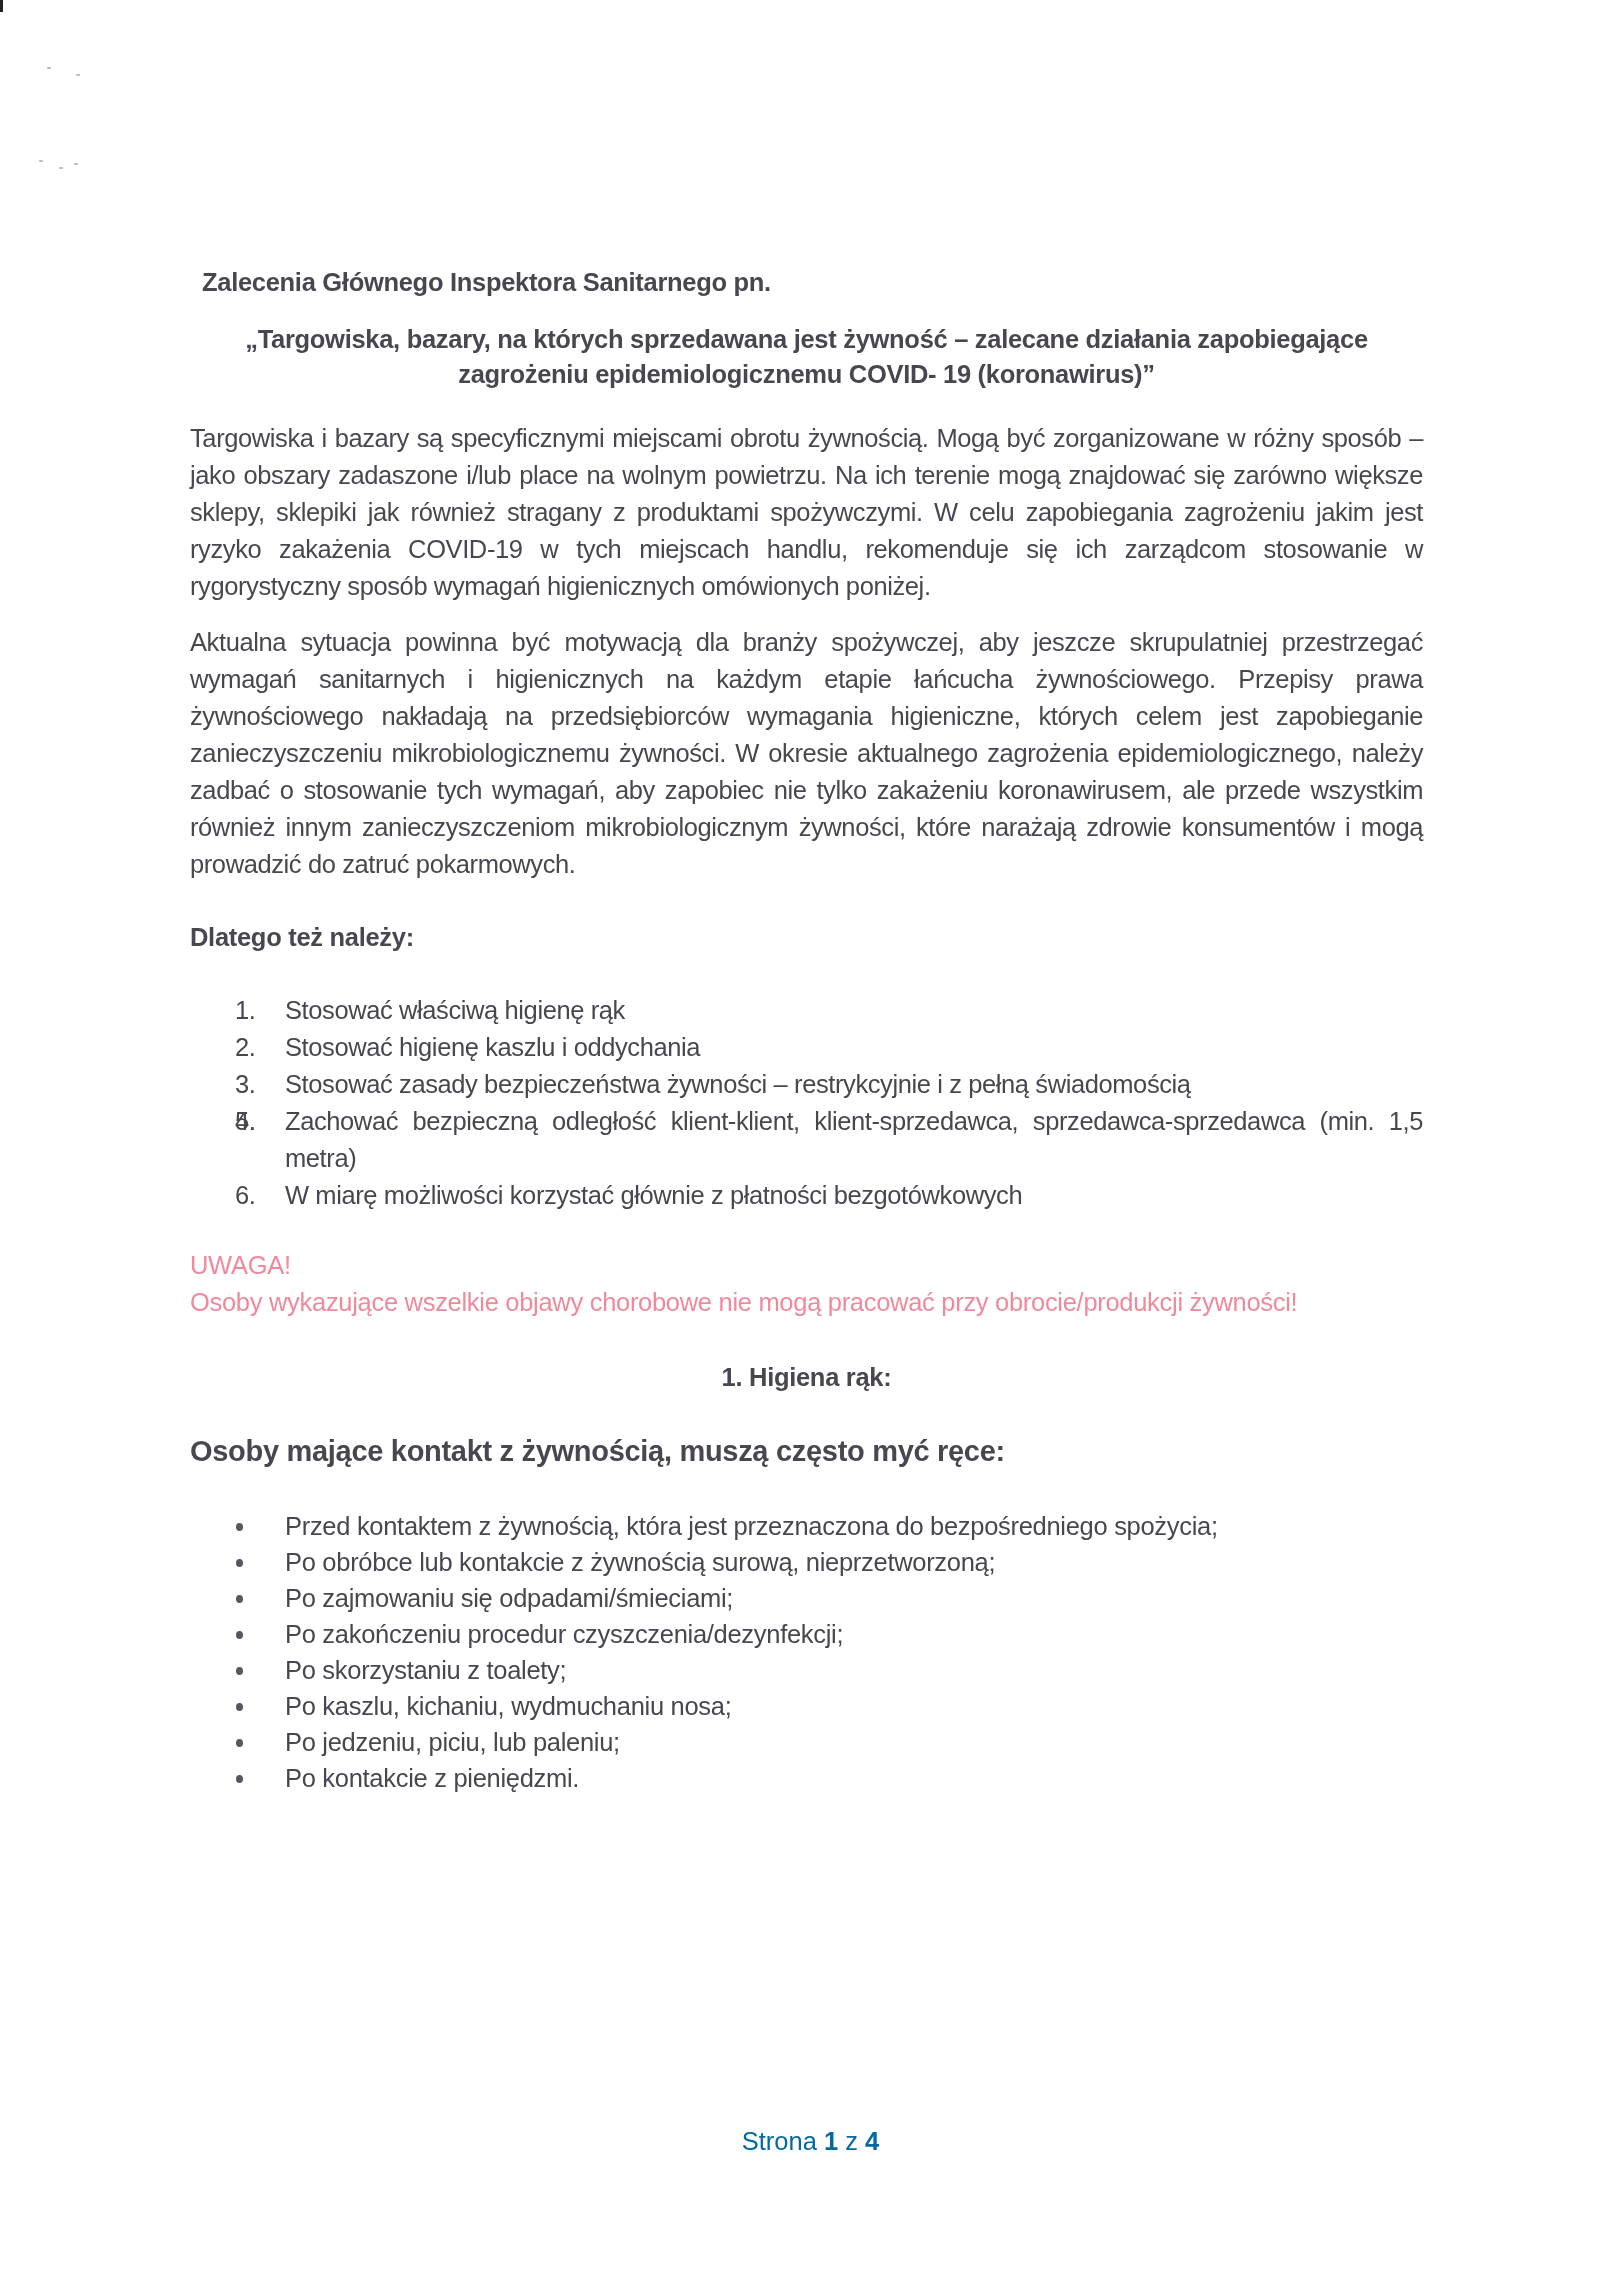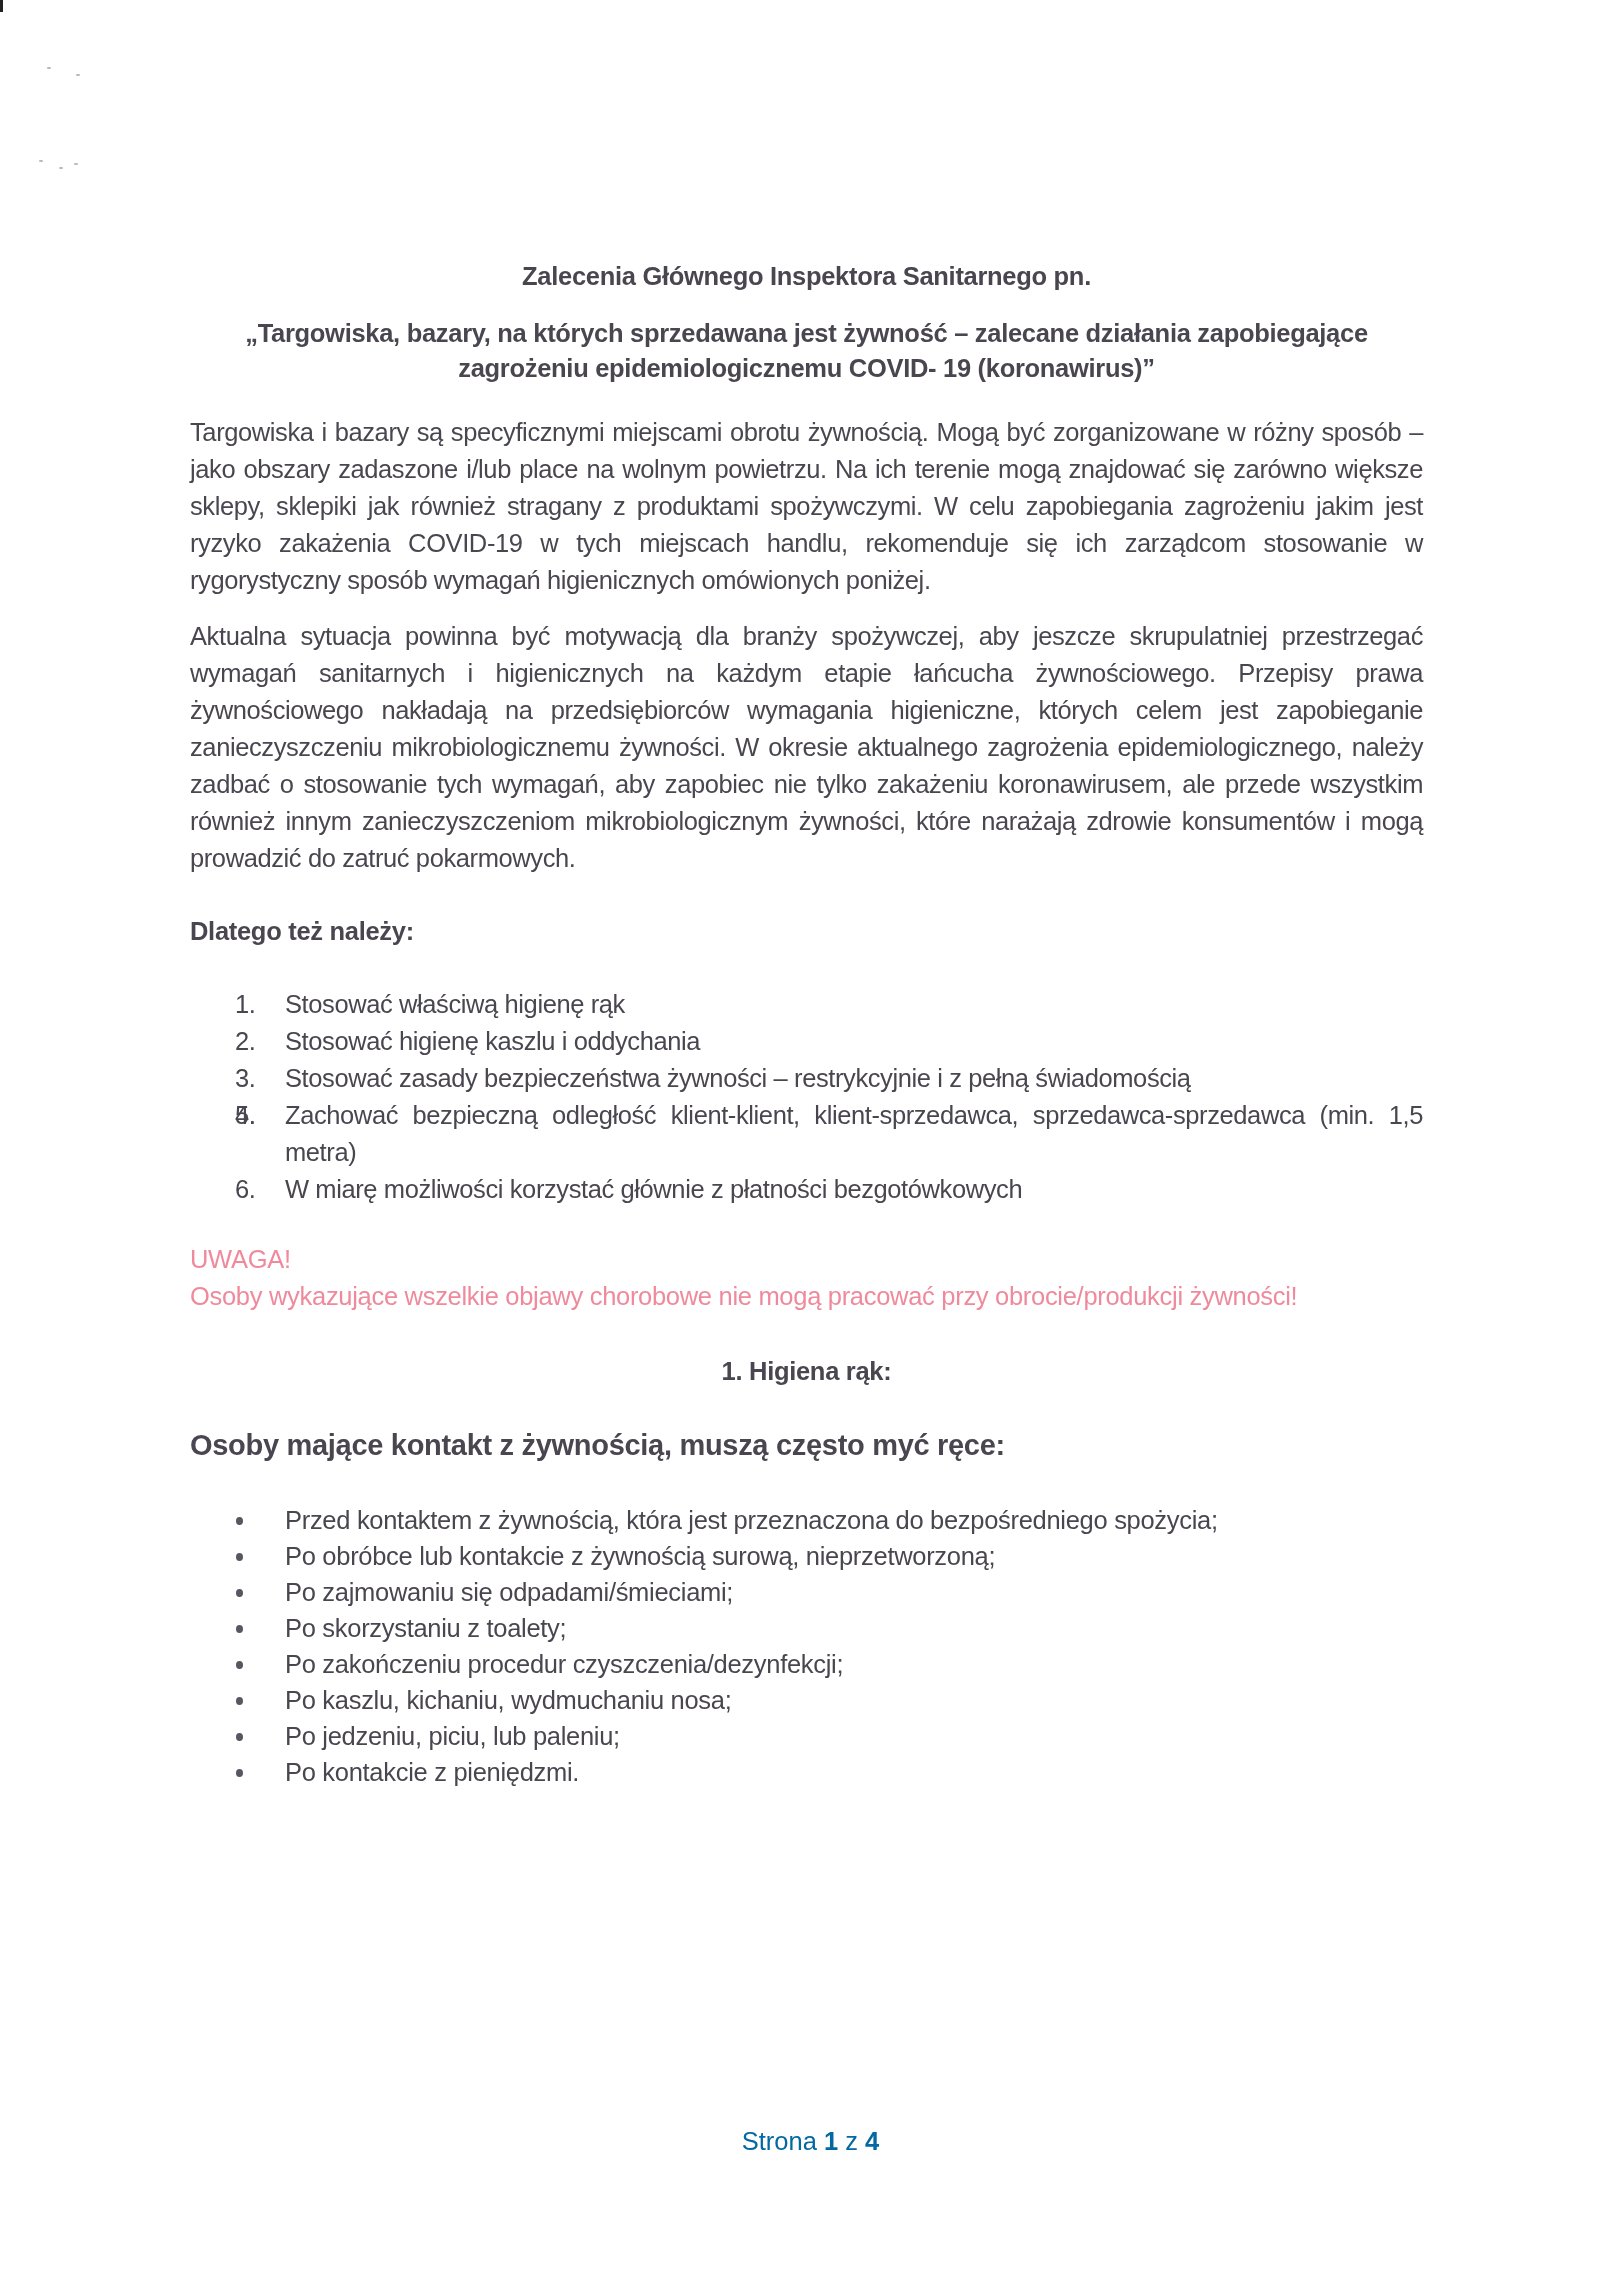--- a/index.html
+++ b/index.html
@@ -35,26 +35,25 @@
       background: #bbb;
       border-radius: 1px;
     }
     .content {
       position: absolute;
       left: 190px;
       top: 253px;
       width: 1233px;
     }
     .title {
-      text-align: center;
-      font-weight: bold;
-      font-size: 25.5px;
-      line-height: 35px;
-      letter-spacing: -0.3px;
-      margin: 6px;
+      font-weight: bold;
+      font-size: 25.5px;
+      line-height: 35px;
+      letter-spacing: -0.3px;
+      margin: 12px;
     }
     .subtitle {
       text-align: center;
       font-weight: bold;
       font-size: 25.5px;
       line-height: 35px;
       letter-spacing: -0.3px;
       margin: 21.6px 0 0 0;
     }
     .para {
@@ -204,22 +203,22 @@
       <span class="text">Osoby wykazujące wszelkie objawy chorobowe nie mogą pracować przy obrocie/produkcji żywności!</span>
     </div>
 
     <p class="hyg-heading">1. Higiena rąk:</p>
     <p class="hyg-sub">Osoby mające kontakt z żywnością, muszą często myć ręce:</p>
 
     <ul class="bullets">
       <li><span class="dot"></span><span>Przed kontaktem z żywnością, która jest przeznaczona do bezpośredniego spożycia;</span></li>
       <li><span class="dot"></span><span>Po obróbce lub kontakcie z żywnością surową, nieprzetworzoną;</span></li>
       <li><span class="dot"></span><span>Po zajmowaniu się odpadami/śmieciami;</span></li>
+      <li><span class="dot"></span><span>Po zakończeniu procedur czyszczenia/dezynfekcji;</span></li>
       <li><span class="dot"></span><span>Po skorzystaniu z toalety;</span></li>
-      <li><span class="dot"></span><span>Po zakończeniu procedur czyszczenia/dezynfekcji;</span></li>
       <li><span class="dot"></span><span>Po kaszlu, kichaniu, wydmuchaniu nosa;</span></li>
       <li><span class="dot"></span><span>Po jedzeniu, piciu, lub paleniu;</span></li>
       <li><span class="dot"></span><span>Po kontakcie z pieniędzmi.</span></li>
     </ul>
   </div>
 
   <div class="footer">
     <span>Strona</span>
     <b>1</b>
     <span>z</span>

